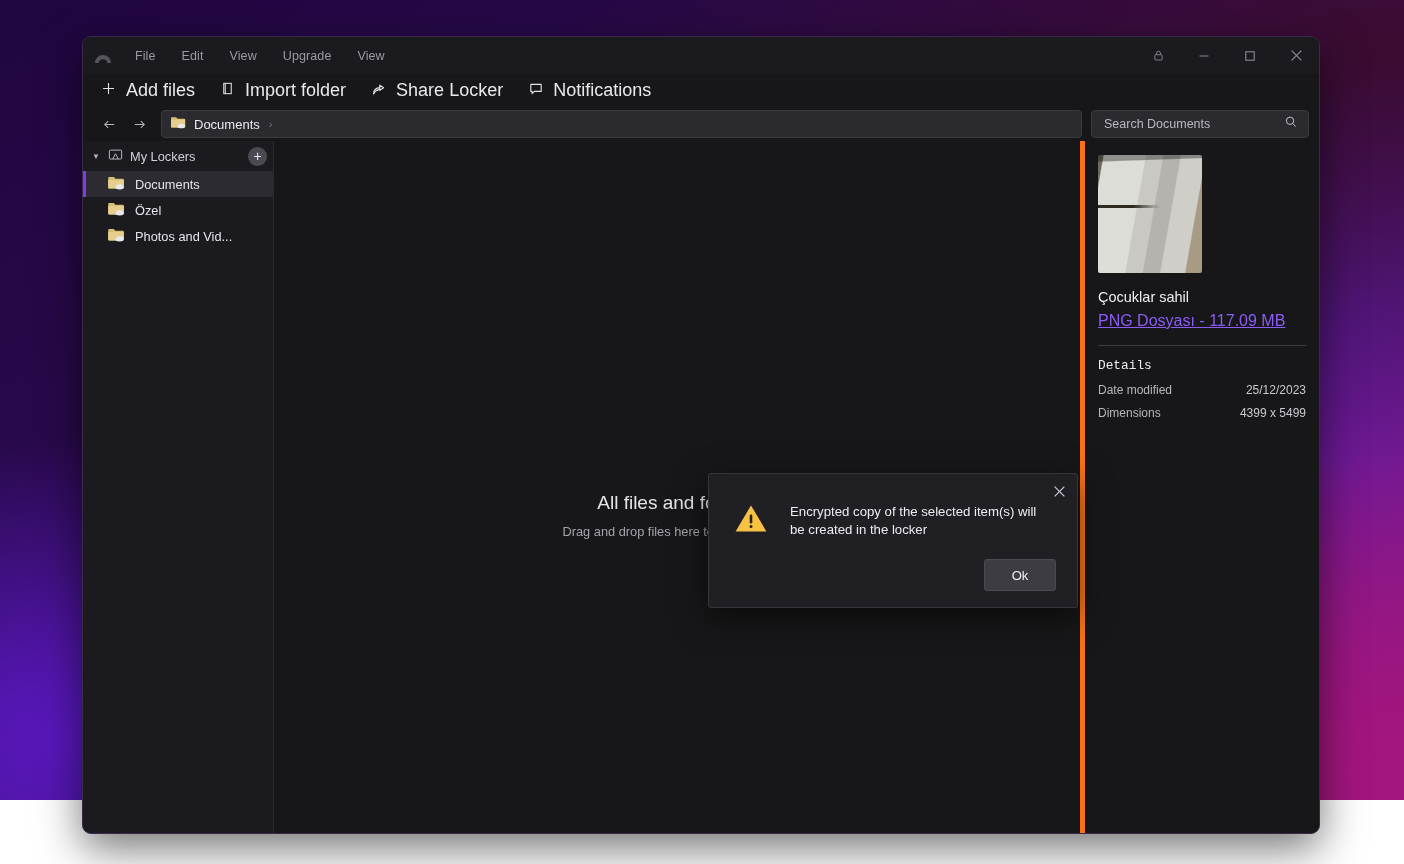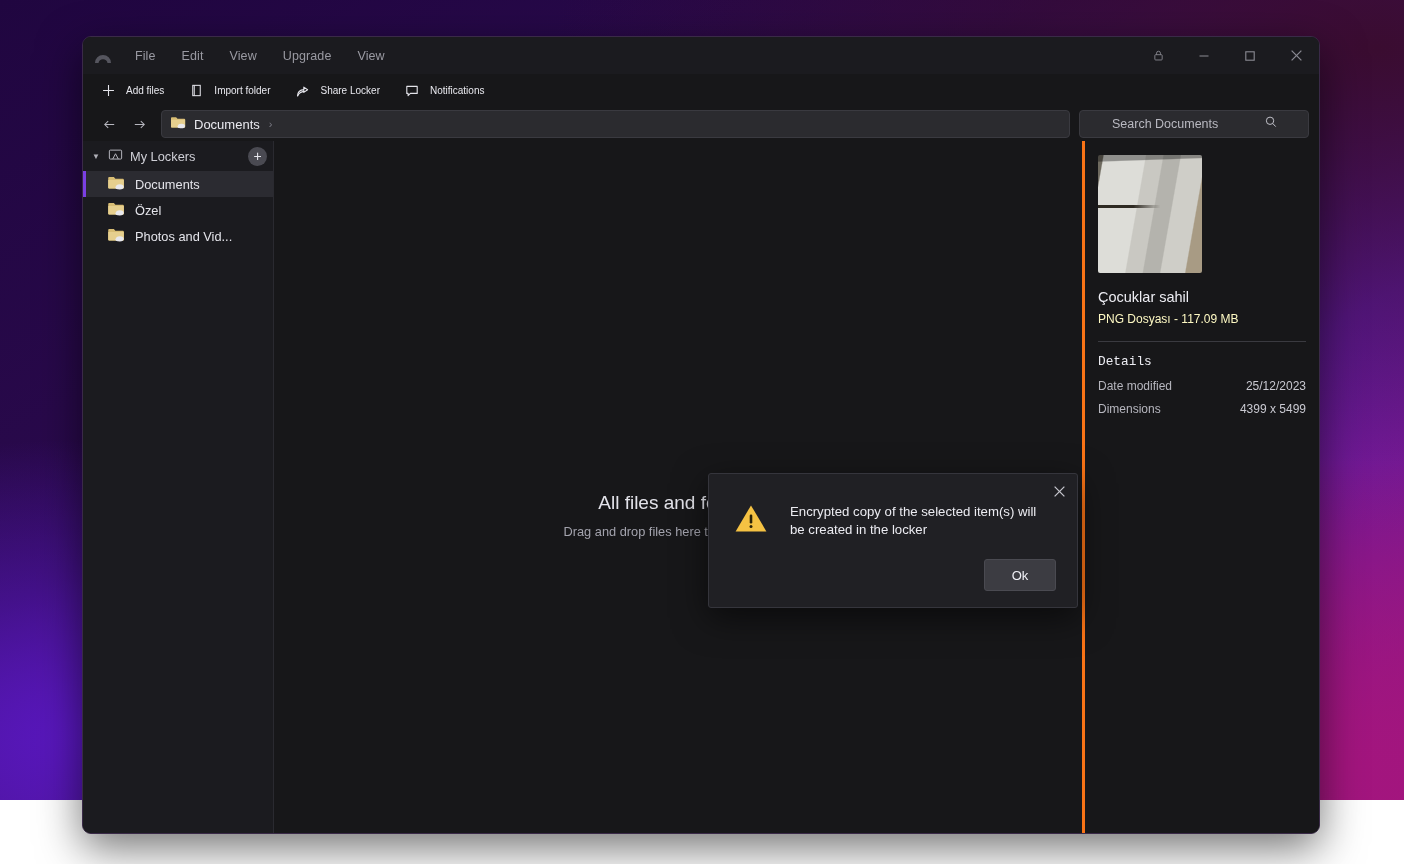--- a/index.html
+++ b/index.html
@@ -75,27 +75,27 @@
   .toolbar {
     height: 33px;
     flex: 0 0 33px;
     background: #171719;
     display: flex;
     align-items: center;
     padding-left: 10px;
   }
   .tb-item {
     display: flex;
-    align-items: center;
+    align-items: flex-start;
     gap: 9px;
     padding: 4px 11px 4px 7px;
     margin-right: 6px;
     border-radius: 4px;
     color: #e8e8ee;
-    font-size: 10px;
+    font-size: 18px;
     cursor: default;
   }
   .tb-icon { width: 17px; height: 17px; display:flex; align-items:center; justify-content:center; color:#e4e4ea; }
 
   
   .addressbar {
     height: 34px;
     flex: 0 0 34px;
     display: flex;
     align-items: center;
@@ -125,22 +125,22 @@
   .crumb-sep { color: #7a7a84; font-size: 11px; margin-left: 2px; }
   .search-field {
     width: 196px;
     height: 26px;
     margin-left: 7px;
     background: #2b2b2f;
     border: 1px solid #3a3a40;
     border-radius: 4px;
     display: flex;
     align-items: center;
-    justify-content: center;
-    padding: 0 16px;
+    justify-content: space-between;
+    padding: 0 10px;
   }
   .search-field input {
     background: transparent; border: none; outline: none;
     color: #d6d6de; font-size: 12.5px;
     font-family: "Liberation Sans", sans-serif;
     width: 150px;
   }
   .search-field input::placeholder { color: #b9b9c1; }
 
   
@@ -218,41 +218,41 @@
   }
   .empty-state { text-align: center; margin-top: 56px; }
   .empty-title { color: #e3e3ea; font-size: 19px; margin-bottom: 10px; }
   .empty-sub { color: #a3a3ad; font-size: 12.8px; }
 
   
   .details {
     width: 208px;
     flex: 0 0 208px;
     background: #171719;
-    border-left: 3px solid #f97316;
+    border-left: 5px solid #f97316;
     padding: 14px 13px 7px 13px;
   }
   .thumb {
     width: 104px; height: 118px;
     border-radius: 2px;
     background:
       linear-gradient(178deg, rgba(0,0,0,0.35) 0 5%, rgba(0,0,0,0) 6%),
       linear-gradient(100deg, #6e6a5f 0 4%, #ddddd8 5% 38%, #c9c8c2 39% 52%, #b4b3ad 53% 66%, #cfcec8 67% 86%, #a89b84 87% 100%);
     margin-bottom: 16px;
     position: relative;
     overflow: hidden;
   }
   .thumb::after {
     content:"";
     position:absolute; left:0; right:0; top:42%;
     height:3px;
     background: linear-gradient(90deg, #2e2a22 0 34%, rgba(60,55,45,0) 60%);
   }
   .file-name { color: #ededf3; font-size: 14.5px; margin-bottom: 7px; }
-  .file-meta { color: #fef9c3; font-size: 12px; }
+  .file-meta { color: #8b5cf6; font-size: 16px; text-decoration: underline; }
   .divider { height:1px; background:#3a3a40; margin: 15px 0 12px 0; }
   .details-head { color:#ededf3; font-size:12.8px; margin-bottom: 10px; font-family: Liberation Mono, monospace; }
   .detail-row {
     display:flex; justify-content: space-between;
     font-size:12px; color:#b6b6be; margin-bottom: 9px;
   }
   .detail-row .val { color:#c9c9d1; }
 
   
   .modal-overlay {

